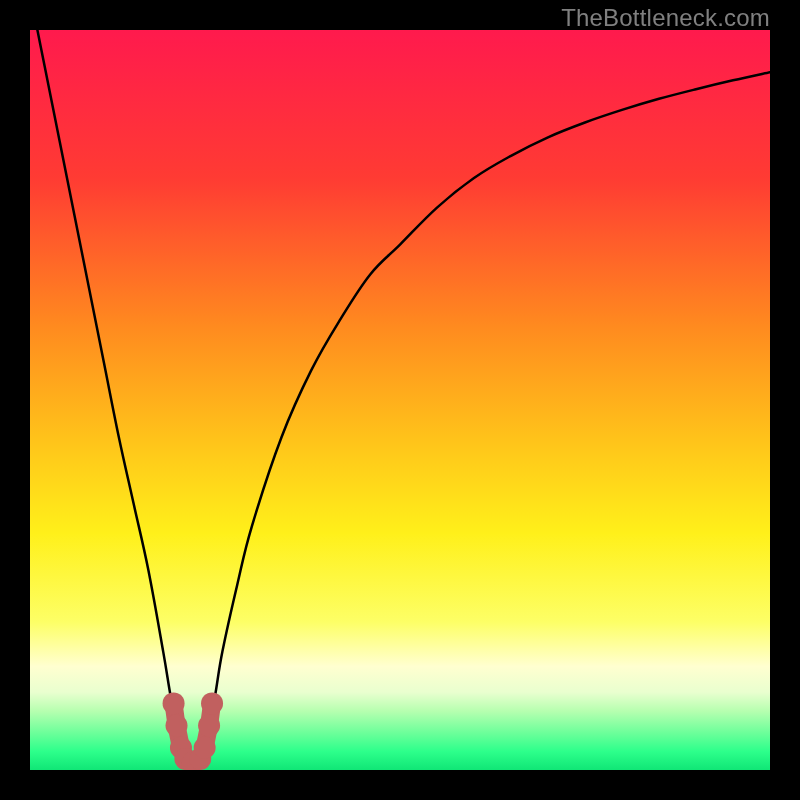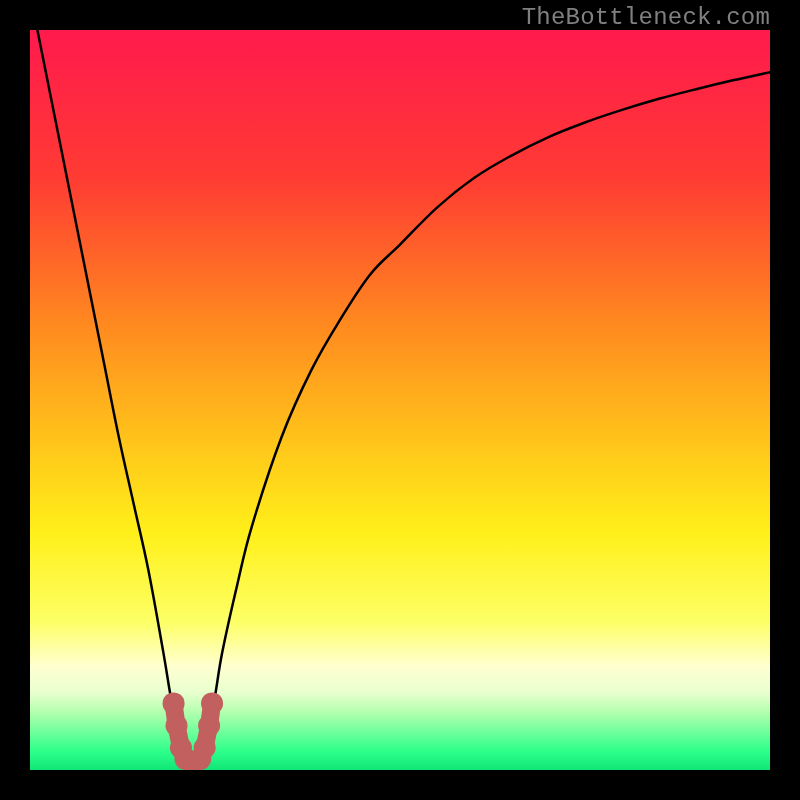--- a/index.html
+++ b/index.html
@@ -21,21 +21,21 @@
     top: 30px;
     width: 740px;
     height: 740px;
     overflow: hidden;
   }
   .watermark {
     position: absolute;
     top: 4px;
     right: 30px;
     color: #808080;
-    font-family: Liberation Mono, monospace;
+    font-family: Liberation Sans, sans-serif;
     font-size: 24px;
     font-weight: 400;
     letter-spacing: 0.2px;
   }
   svg { display: block; }
 </style>
 </head>
 <body>
 
 <div class="frame">

